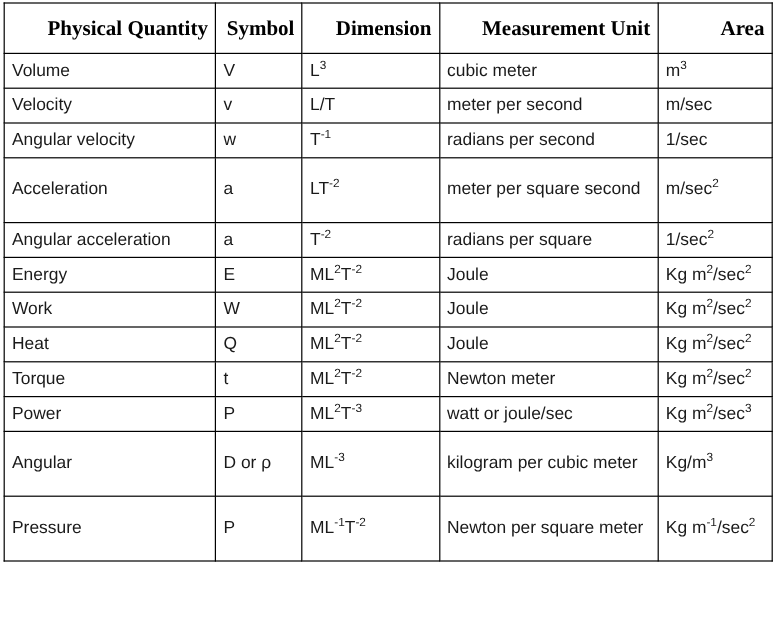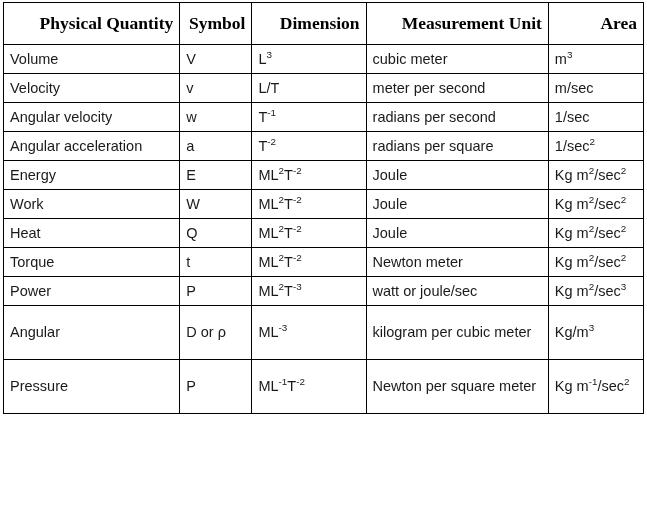--- a/index.html
+++ b/index.html
@@ -107,20 +107,27 @@
           <td>meter per second</td>
           <td>m/sec</td>
         </tr>
         <tr class="r-short">
           <td>Angular velocity</td>
           <td>w</td>
           <td>T<sup>-1</sup></td>
           <td>radians per second</td>
           <td>1/sec</td>
         </tr>
+        <tr class="r-wrap">
+          <td>Acceleration</td>
+          <td>a</td>
+          <td>LT<sup>-2</sup></td>
+          <td>meter per square second</td>
+          <td>m/sec<sup>2</sup></td>
+        </tr>
         <tr class="r-short">
           <td>Angular acceleration</td>
           <td>a</td>
           <td>T<sup>-2</sup></td>
           <td>radians per square</td>
           <td>1/sec<sup>2</sup></td>
         </tr>
         <tr class="r-short">
           <td>Energy</td>
           <td>E</td>

